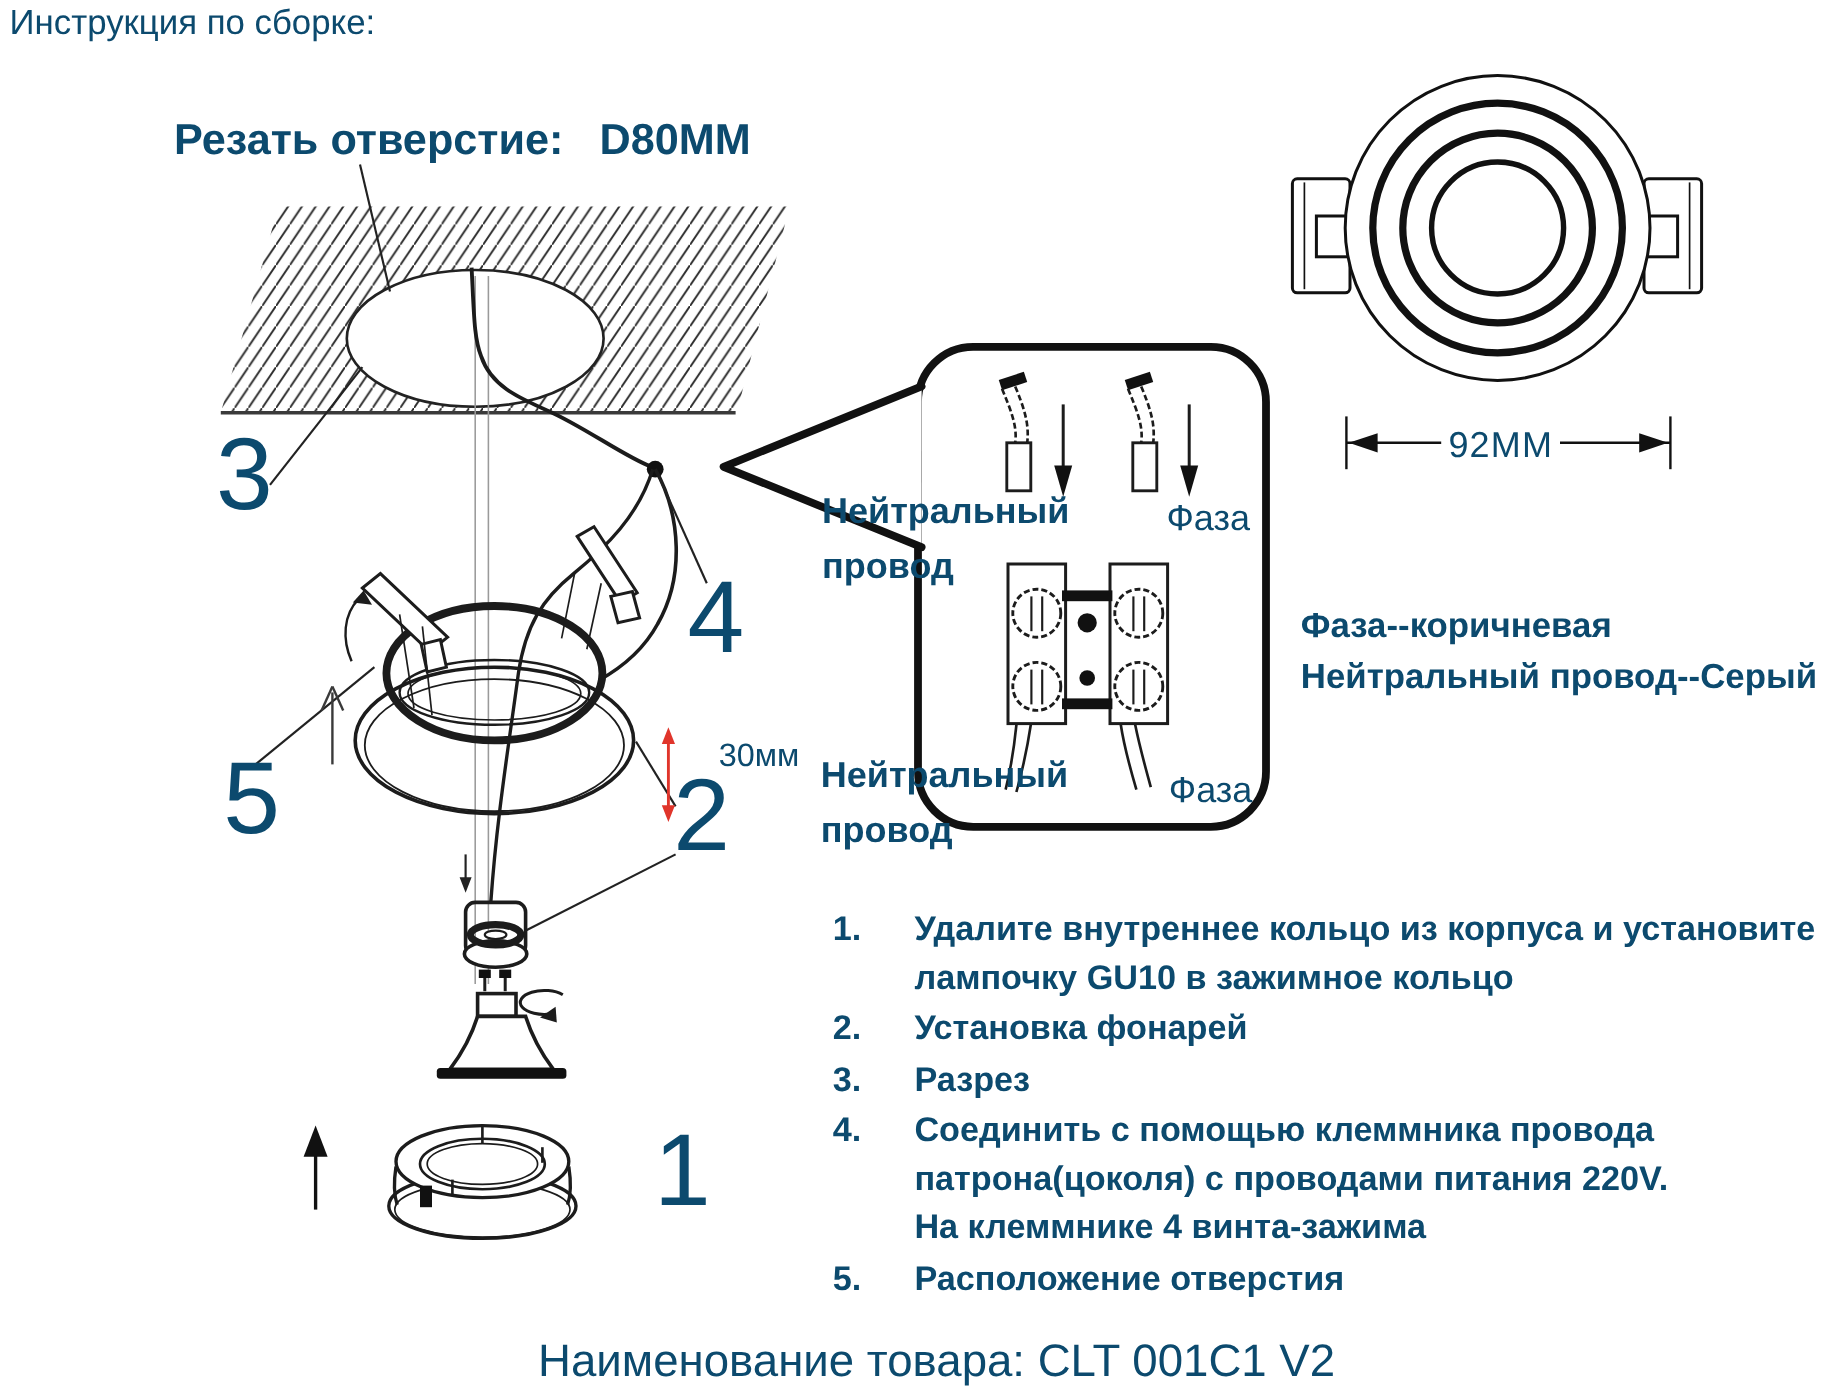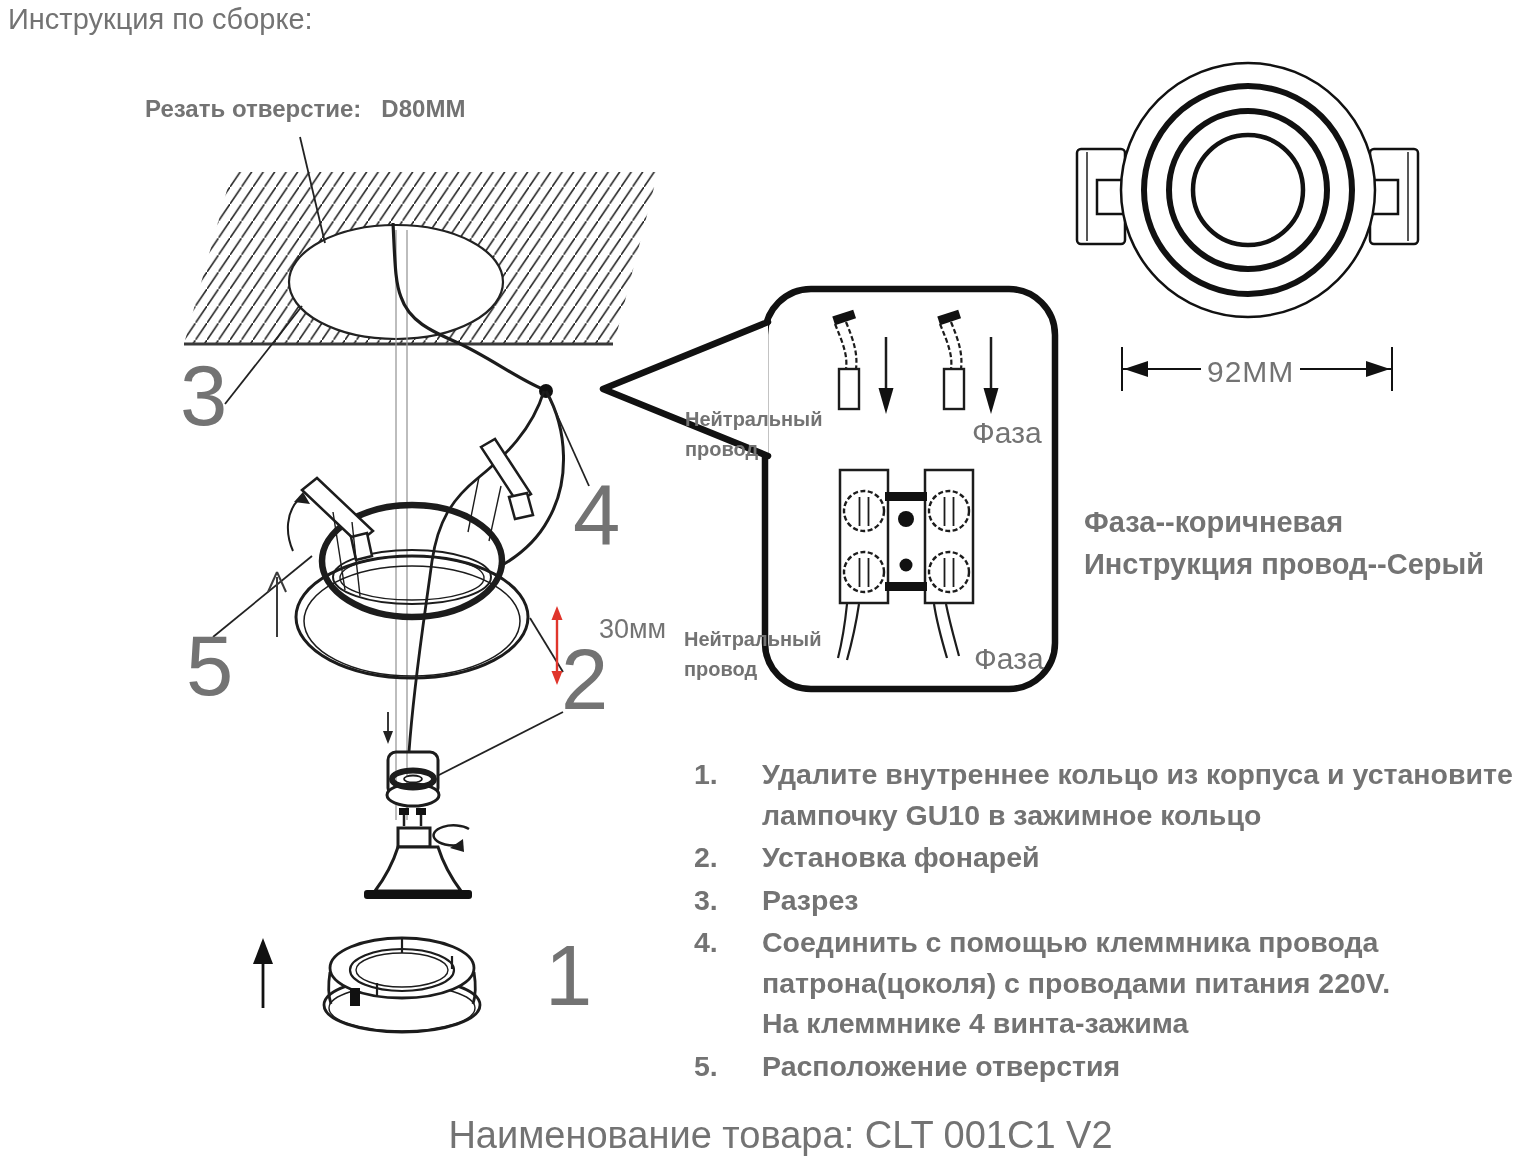--- a/index.html
+++ b/index.html
@@ -1,23 +1,23 @@
 <!DOCTYPE html>
 <html><head>
 <meta charset="utf-8">
 <style>
   html,body{margin:0;padding:0;background:#fff;}
   .page{position:relative;width:1525px;height:1158px;background:#fff;overflow:hidden;
-        font-family:"Liberation Sans",sans-serif;color:#737373;}
+        font-family:"Liberation Sans",sans-serif;color:#0c4a6e;}
   .abs{position:absolute;}
   svg{position:absolute;left:0;top:0;}
   .num{font-size:85px;line-height:1;font-weight:400;letter-spacing:0;}
   .title{font-size:29px;font-weight:400;}
-  .cutlabel{font-size:24px;font-weight:700;white-space:pre;}
-  .wirelabel{font-size:20px;font-weight:700;line-height:1.52;white-space:pre-line;}
+  .cutlabel{font-size:36px;font-weight:700;white-space:pre;}
+  .wirelabel{font-size:30px;font-weight:700;line-height:1.52;white-space:pre-line;}
   .phaselabel{font-size:30px;font-weight:400;}
   .legend div{font-size:29px;font-weight:700;line-height:42px;white-space:nowrap;}
   .dimlabel{font-size:30px;font-weight:400;background:#fff;padding:0 6px;letter-spacing:1px;}
   .depthlabel{font-size:27px;font-weight:400;}
   .instructions{width:840px;font-size:28.5px;font-weight:700;line-height:40.5px;}
   .instr-item{display:flex;align-items:flex-start;margin:0 0 2px 0;}
   .instr-num{flex:0 0 68px;}
   .instr-text{flex:1;white-space:pre-line;}
   .product{width:1489px;left:36px;text-align:center;font-size:38px;font-weight:400;}
 </style>
@@ -215,21 +215,21 @@
 
   <div class="abs wirelabel" style="left:685px;top:404px;">Нейтральный
 провод</div>
   <div class="abs phaselabel" style="left:972px;top:416px;">Фаза</div>
   <div class="abs wirelabel" style="left:684px;top:624px;">Нейтральный
 провод</div>
   <div class="abs phaselabel" style="left:974px;top:642px;">Фаза</div>
 
   <div class="abs legend" style="left:1084px;top:501px;">
     <div>Фаза--коричневая</div>
-    <div>Инструкция провод--Серый</div>
+    <div>Нейтральный провод--Серый</div>
   </div>
 
   <div class="abs instructions" style="left:694px;top:754px;">
     <div class="instr-item">
       <div class="instr-num">1.</div>
       <div class="instr-text">Удалите внутреннее кольцо из корпуса и установите
 лампочку GU10 в зажимное кольцо</div>
     </div>
     <div class="instr-item">
       <div class="instr-num">2.</div>

